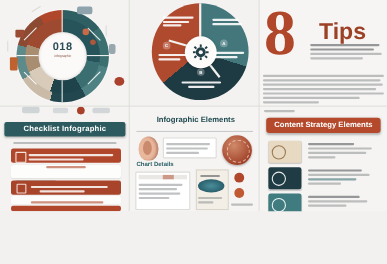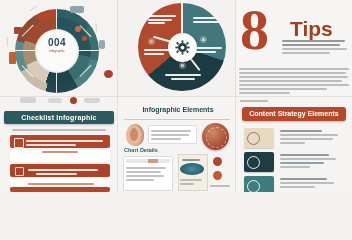--- a/index.html
+++ b/index.html
@@ -165,21 +165,21 @@
       <div class="spoke" style="left:47px;top:66px;width:1.4px;height:20px;"></div>
       <div class="spoke" style="left:6px;top:43px;width:20px;height:1.4px;"></div>
       <div class="spoke" style="left:70px;top:43px;width:20px;height:1.4px;"></div>
       <div class="spoke" style="left:18px;top:16px;width:1.4px;height:16px;transform:rotate(45deg);"></div>
       <div class="spoke" style="left:76px;top:16px;width:1.4px;height:16px;transform:rotate(-45deg);"></div>
       <div class="spoke" style="left:18px;top:56px;width:1.4px;height:16px;transform:rotate(-45deg);"></div>
       <div class="spoke" style="left:76px;top:56px;width:1.4px;height:16px;transform:rotate(45deg);"></div>
 
       <div class="hole"></div>
       <div class="ctr">
-        <div class="big">004</div>
+        <div class="big">018</div>
         <div class="sm">infographic</div>
       </div>
     </div>
 
     <div class="tinyicon" style="left:70px;top:6px;width:14px;height:7px;background:#8fa3ad;"></div>
     <div class="tinyicon" style="left:14px;top:27px;width:8px;height:7px;background:#9b4a33;border-radius:1px;"></div>
     <div class="tinyicon" style="left:9px;top:52px;width:7px;height:12px;background:#c0622f;border-radius:1px;"></div>
     <div class="tinyicon" style="left:99px;top:40px;width:6px;height:9px;background:#9aa6ae;"></div>
     <div class="tinyicon" style="left:104px;top:70px;width:9px;height:8px;background:#a9412c;border-radius:50%;"></div>
     <div class="tinyicon" style="left:75px;top:26px;width:6px;height:6px;background:#c86a46;border-radius:50%;"></div>

